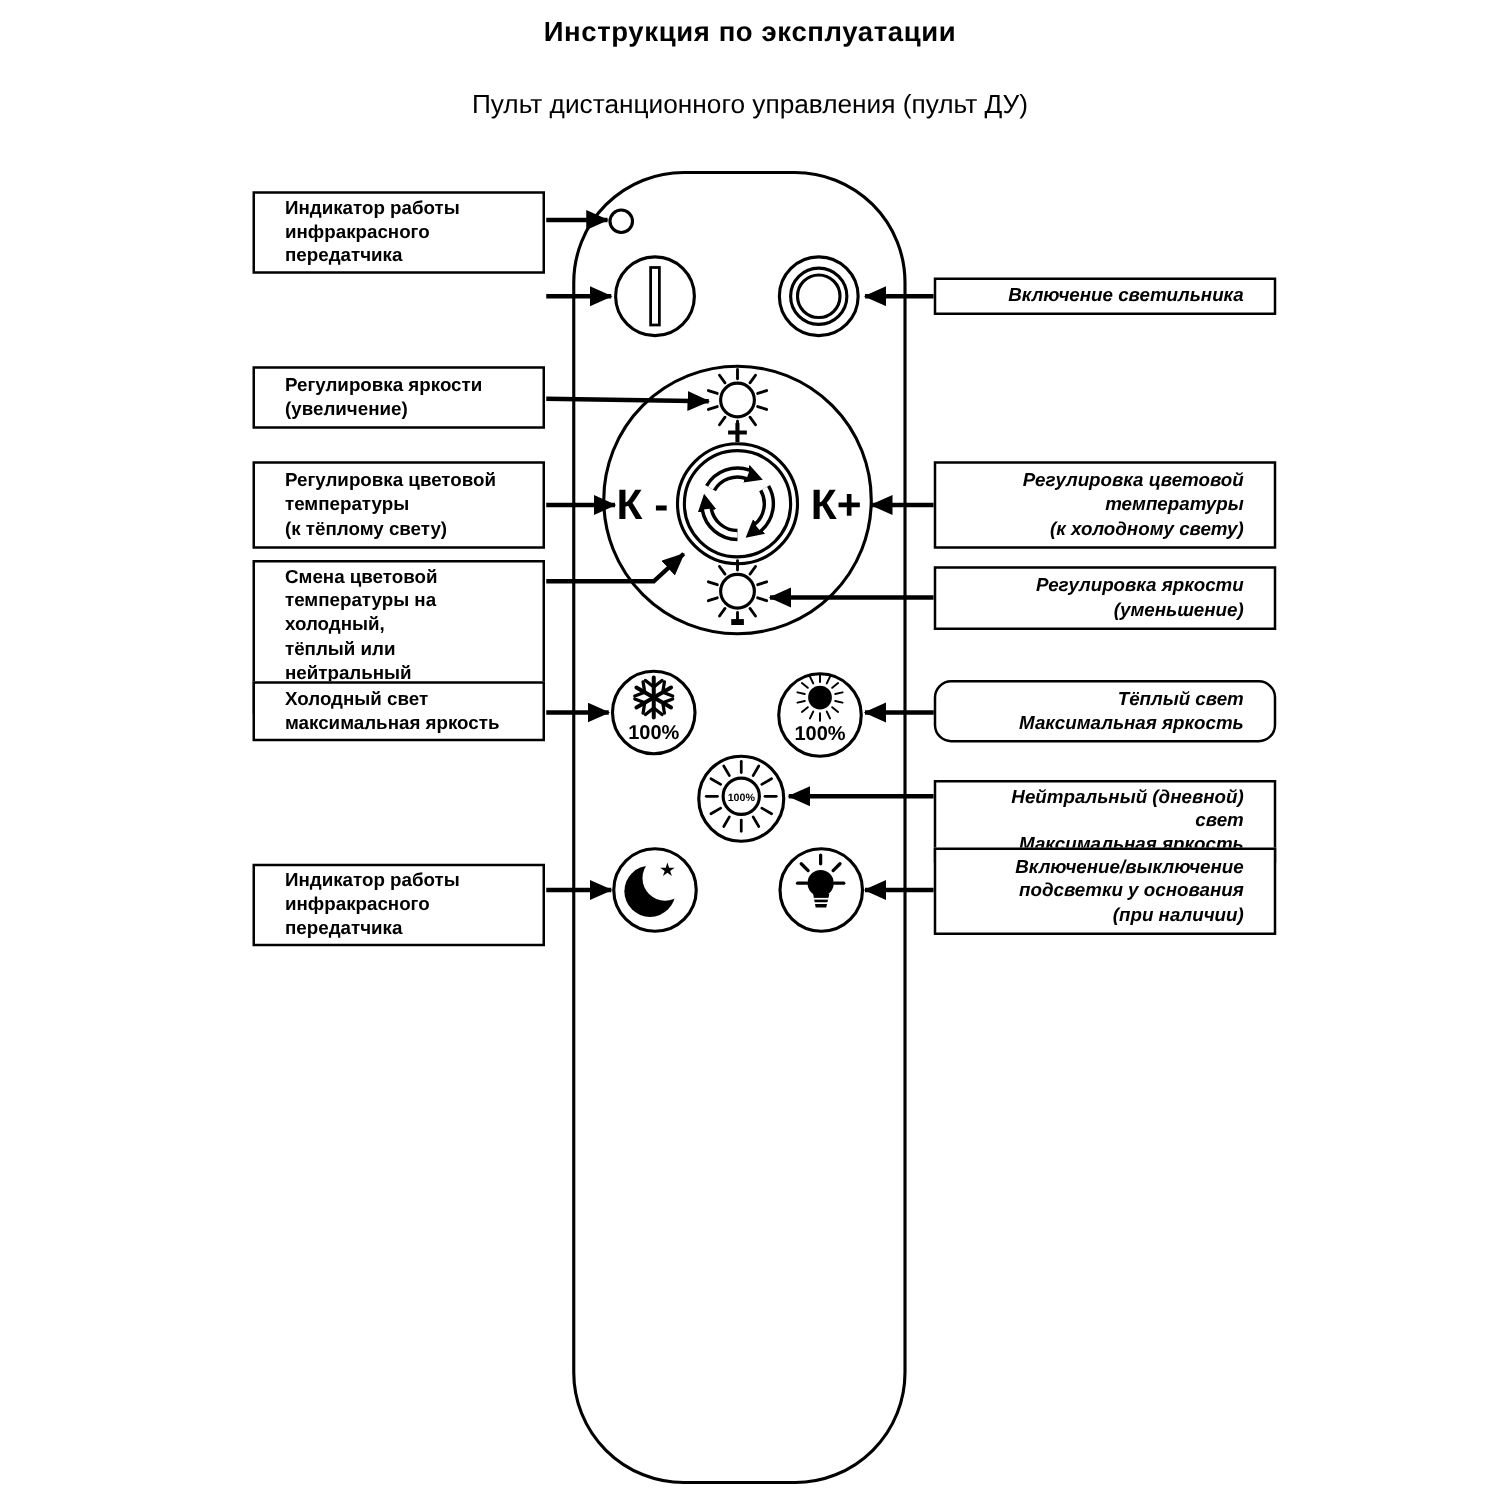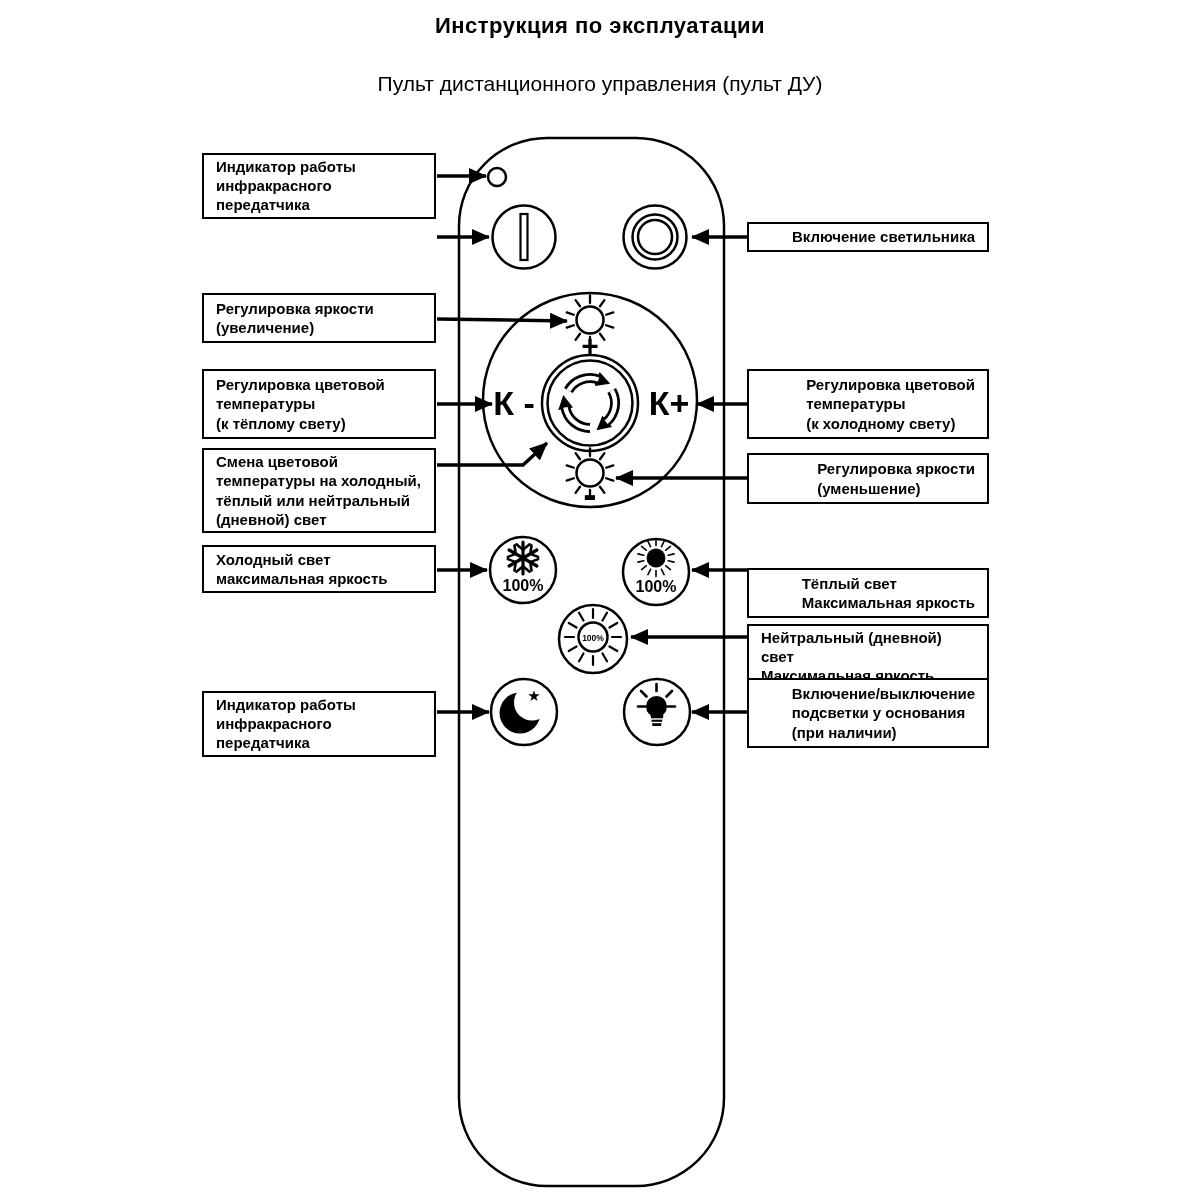--- a/index.html
+++ b/index.html
@@ -33,27 +33,27 @@
   .diagram-svg { position: absolute; left: 0; top: 0; }
   .lbl {
     position: absolute;
     box-sizing: border-box;
     border: 2.5px solid #000;
     background: #fff;
     color: #000;
     font-size: 15px;
     font-weight: bold;
     line-height: 1.28;
-    padding: 2px 12px;
+    padding: 2px 24px;
     display: flex;
     align-items: center;
     white-space: pre-line;
   }
   .lbl.left-col  { left: 202px; width: 234px; justify-content: flex-start; text-align: left; }
-  .lbl.right-col { left: 747px; width: 242px; justify-content: flex-end;  text-align: left; }
+  .lbl.right-col { left: 747px; width: 274px; justify-content: flex-end;  text-align: right; font-style: italic; }
   svg .stroke { fill: #fff; stroke: #000; stroke-width: 2.5px; }
   svg text { font-family: "Liberation Sans", "DejaVu Sans", sans-serif; font-weight: bold; fill: #000; }
   svg .conn { fill: none; stroke: #000; stroke-width: 3.5px; }
 </style>
 </head>
 <body>
 
 <div class="canvas">
 
   <div class="title">Инструкция по эксплуатации</div>
@@ -257,21 +257,21 @@
 максимальная яркость</div>
   <div class="lbl left-col" style="top:691px;  min-height:44px;">Индикатор работы
 инфракрасного передатчика</div>
 
   <div class="lbl right-col" style="top:222px; min-height:30px;">Включение светильника</div>
   <div class="lbl right-col" style="top:369px; min-height:70px;">Регулировка цветовой
 температуры
 (к холодному свету)</div>
   <div class="lbl right-col" style="top:453px; min-height:51px;">Регулировка яркости
 (уменьшение)</div>
-  <div class="lbl right-col" style="top:568px; min-height:50px;">Тёплый свет
+  <div class="lbl right-col" style="top:544px; min-height:50px;border-radius:14px;">Тёплый свет
 Максимальная яркость</div>
   <div class="lbl right-col" style="top:624px; min-height:49px;">Нейтральный (дневной) свет
 Максимальная яркость</div>
   <div class="lbl right-col" style="top:678px; min-height:70px;">Включение/выключение
 подсветки у основания
 (при наличии)</div>
 
 </div>
 
 </body></html>

